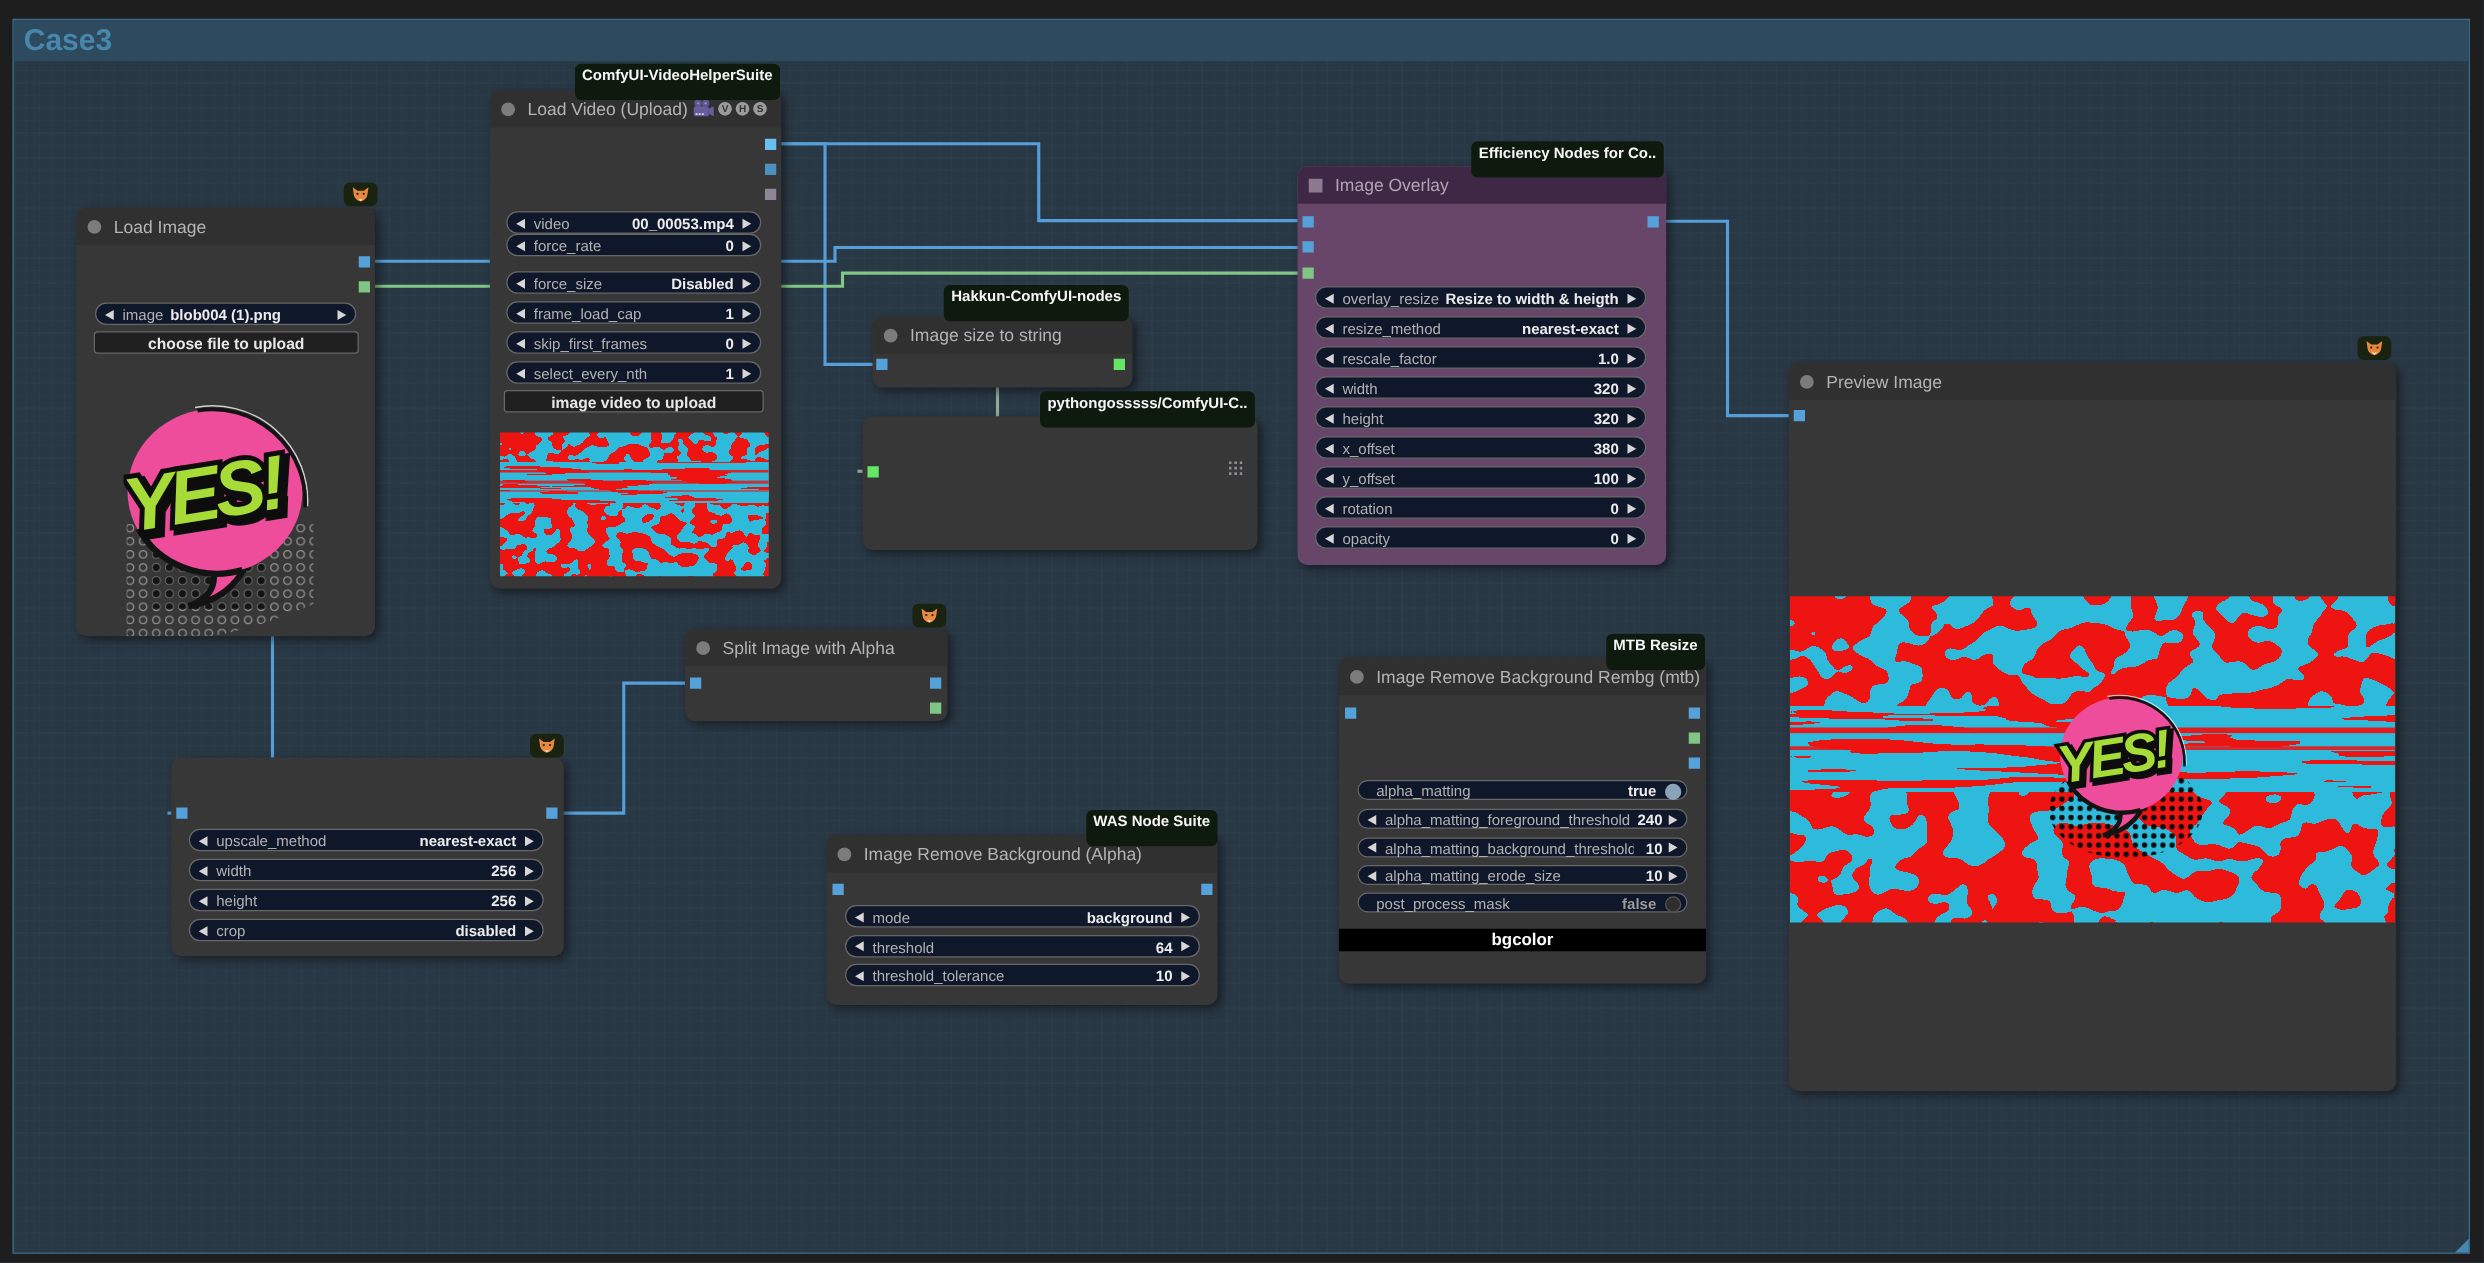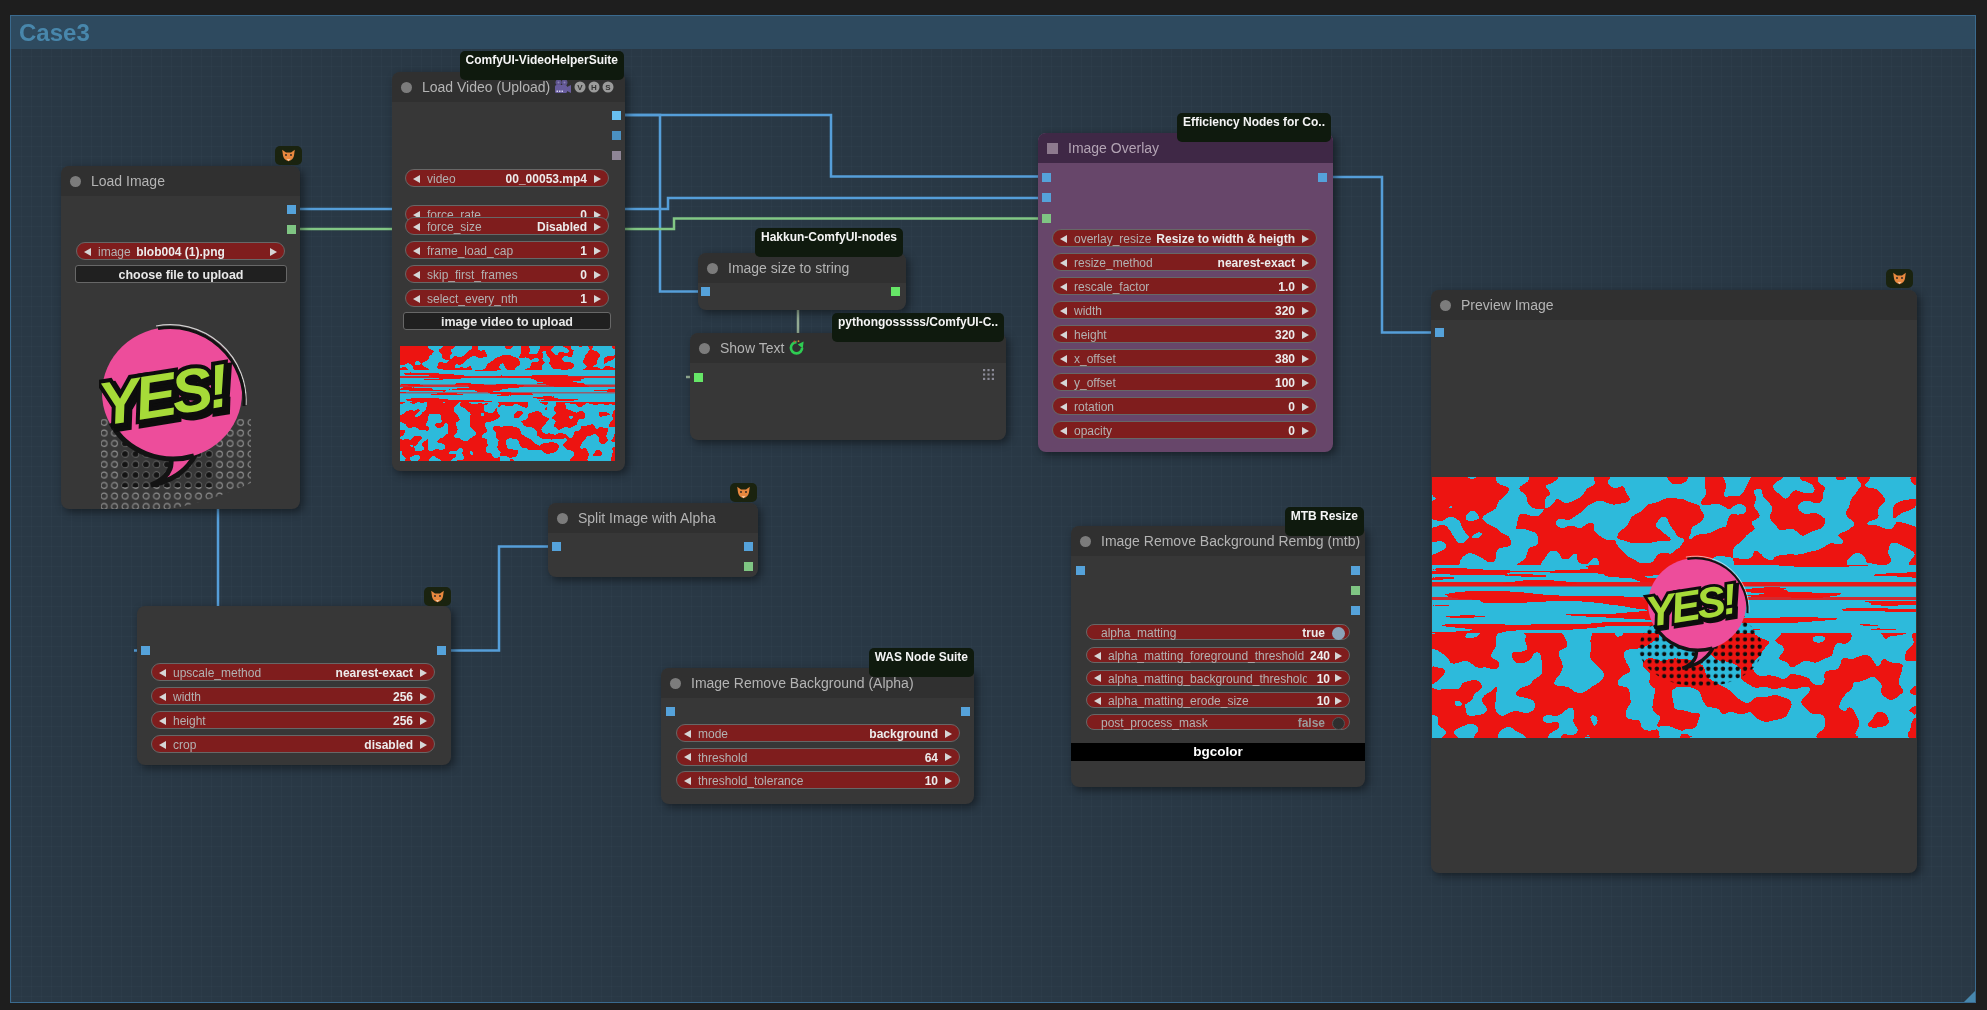--- a/index.html
+++ b/index.html
@@ -18,21 +18,21 @@
     box-shadow:3px 3px 8px rgba(0,0,0,0.45);overflow:hidden;}
   .ntitle{position:absolute;left:0;top:0;right:0;height:30px;background:#303030;
     border-radius:8px 8px 0 0;color:#b4b4b4;font-size:14px;line-height:30px;
     padding-left:30px;white-space:nowrap;overflow:hidden;box-sizing:border-box;}
   .ndot{position:absolute;left:9px;top:10px;width:11px;height:11px;border-radius:50%;background:#7c7c7c;}
   .nsq{position:absolute;left:9px;top:10px;width:11px;height:11px;background:#8a8a8a;}
   .slot{position:absolute;width:9px;height:9px;z-index:11;}
   .sb{background:#55a2da;}
   .sg{background:#7fc583;}
   .sgg{background:#66e667;}
-  .w{position:absolute;height:18px;background:#7f1d1d;border:1px solid #676767;
+  .w{position:absolute;height:18px;background:#0f172a;border:1px solid #676767;
     border-radius:10px;font-size:12px;line-height:18px;box-sizing:border-box;color:#c0c0c0;}
   .wl{position:absolute;left:21px;top:0;color:#b2b2b2;}
   .wv{position:absolute;right:21px;top:0;color:#ececec;font-weight:bold;}
   .la{position:absolute;left:7px;top:4.5px;width:0;height:0;
      border-top:4.5px solid transparent;border-bottom:4.5px solid transparent;border-right:7px solid #d6d6d6;}
   .ra{position:absolute;right:7px;top:4.5px;width:0;height:0;
      border-top:4.5px solid transparent;border-bottom:4.5px solid transparent;border-left:7px solid #d6d6d6;}
   .btn{position:absolute;height:18px;background:#202020;border:1px solid #676767;
     border-radius:3px;font-size:12.5px;font-weight:bold;line-height:18px;color:#e8e8e8;
     text-align:center;box-sizing:border-box;}
@@ -200,21 +200,21 @@
         </svg></div>
     <div class="slot" style="right:4px;top:38.5px;background:#68bff0;"></div>
     <div class="slot" style="right:4px;top:58.5px;background:#4b90c0;"></div>
     <div class="slot" style="right:4px;top:78.5px;background:#8e8596;"></div>
     <div class="w" style="left:13px;top:97px;width:204px;">
       <span class="la"></span>
         <span class="wl">video</span>
         <span class="wv">00_00053.mp4</span>
         <span class="ra"></span>
     </div>
-    <div class="w" style="left:13px;top:133px;width:204px;">
+    <div class="w" style="left:13px;top:115px;width:204px;">
       <span class="la"></span>
         <span class="wl">force_rate</span>
         <span class="wv">0</span>
         <span class="ra"></span>
     </div>
     <div class="w" style="left:13px;top:145px;width:204px;">
       <span class="la"></span>
         <span class="wl">force_size</span>
         <span class="wv">Disabled</span>
         <span class="ra"></span>
@@ -249,26 +249,20 @@
   <div class="tag" style="right:1363px;top:51px;">ComfyUI-VideoHelperSuite</div>
 
   <div class="node" style="left:698px;top:253px;width:208px;height:57px;">
     <div class="ntitle"><span class="ndot"></span>Image size to string</div>
     <div class="slot sb" style="left:3px;top:34px;"></div>
     <div class="slot sgg" style="right:6px;top:34px;"></div>
   </div>
   <div class="tag" style="right:1084px;top:228px;">Hakkun-ComfyUI-nodes</div>
 
   <div class="node" style="left:690px;top:333px;width:316px;height:107px;">
-    <div class="ntitle"><span class="ndot"></span>Show Text <svg width="17" height="16" viewBox="0 0 17 16" style="vertical-align:-3px;">
-          <path d="M8.5 2.2 A 5.6 5.6 0 1 0 14.1 7.8" stroke="#2ecc52" stroke-width="2.7" fill="none"></path>
-          <path d="M15.6 1.5 L14.8 8.6 L9.8 4.4 Z" fill="#2ecc52"></path>
-          <circle cx="6.5" cy="1.5" r="1" fill="#cc4433"></circle>
-          <circle cx="10.5" cy="1.2" r="0.9" fill="#cc8833"></circle>
-        </svg></div>
     <div class="slot sgg" style="left:4px;top:39.5px;"></div>
     <svg style="position:absolute;right:12px;top:36px;" width="11" height="11" viewBox="0 0 11 11">
         <g fill="#8a8a96">
           <rect x="0" y="0" width="2.2" height="2.2"></rect>
           <rect x="4.4" y="0" width="2.2" height="2.2"></rect>
           <rect x="8.8" y="0" width="2.2" height="2.2"></rect>
           <rect x="0" y="4.4" width="2.2" height="2.2"></rect>
           <rect x="4.4" y="4.4" width="2.2" height="2.2"></rect>
           <rect x="8.8" y="4.4" width="2.2" height="2.2"></rect>
           <rect x="0" y="8.8" width="2.2" height="2.2"></rect>

